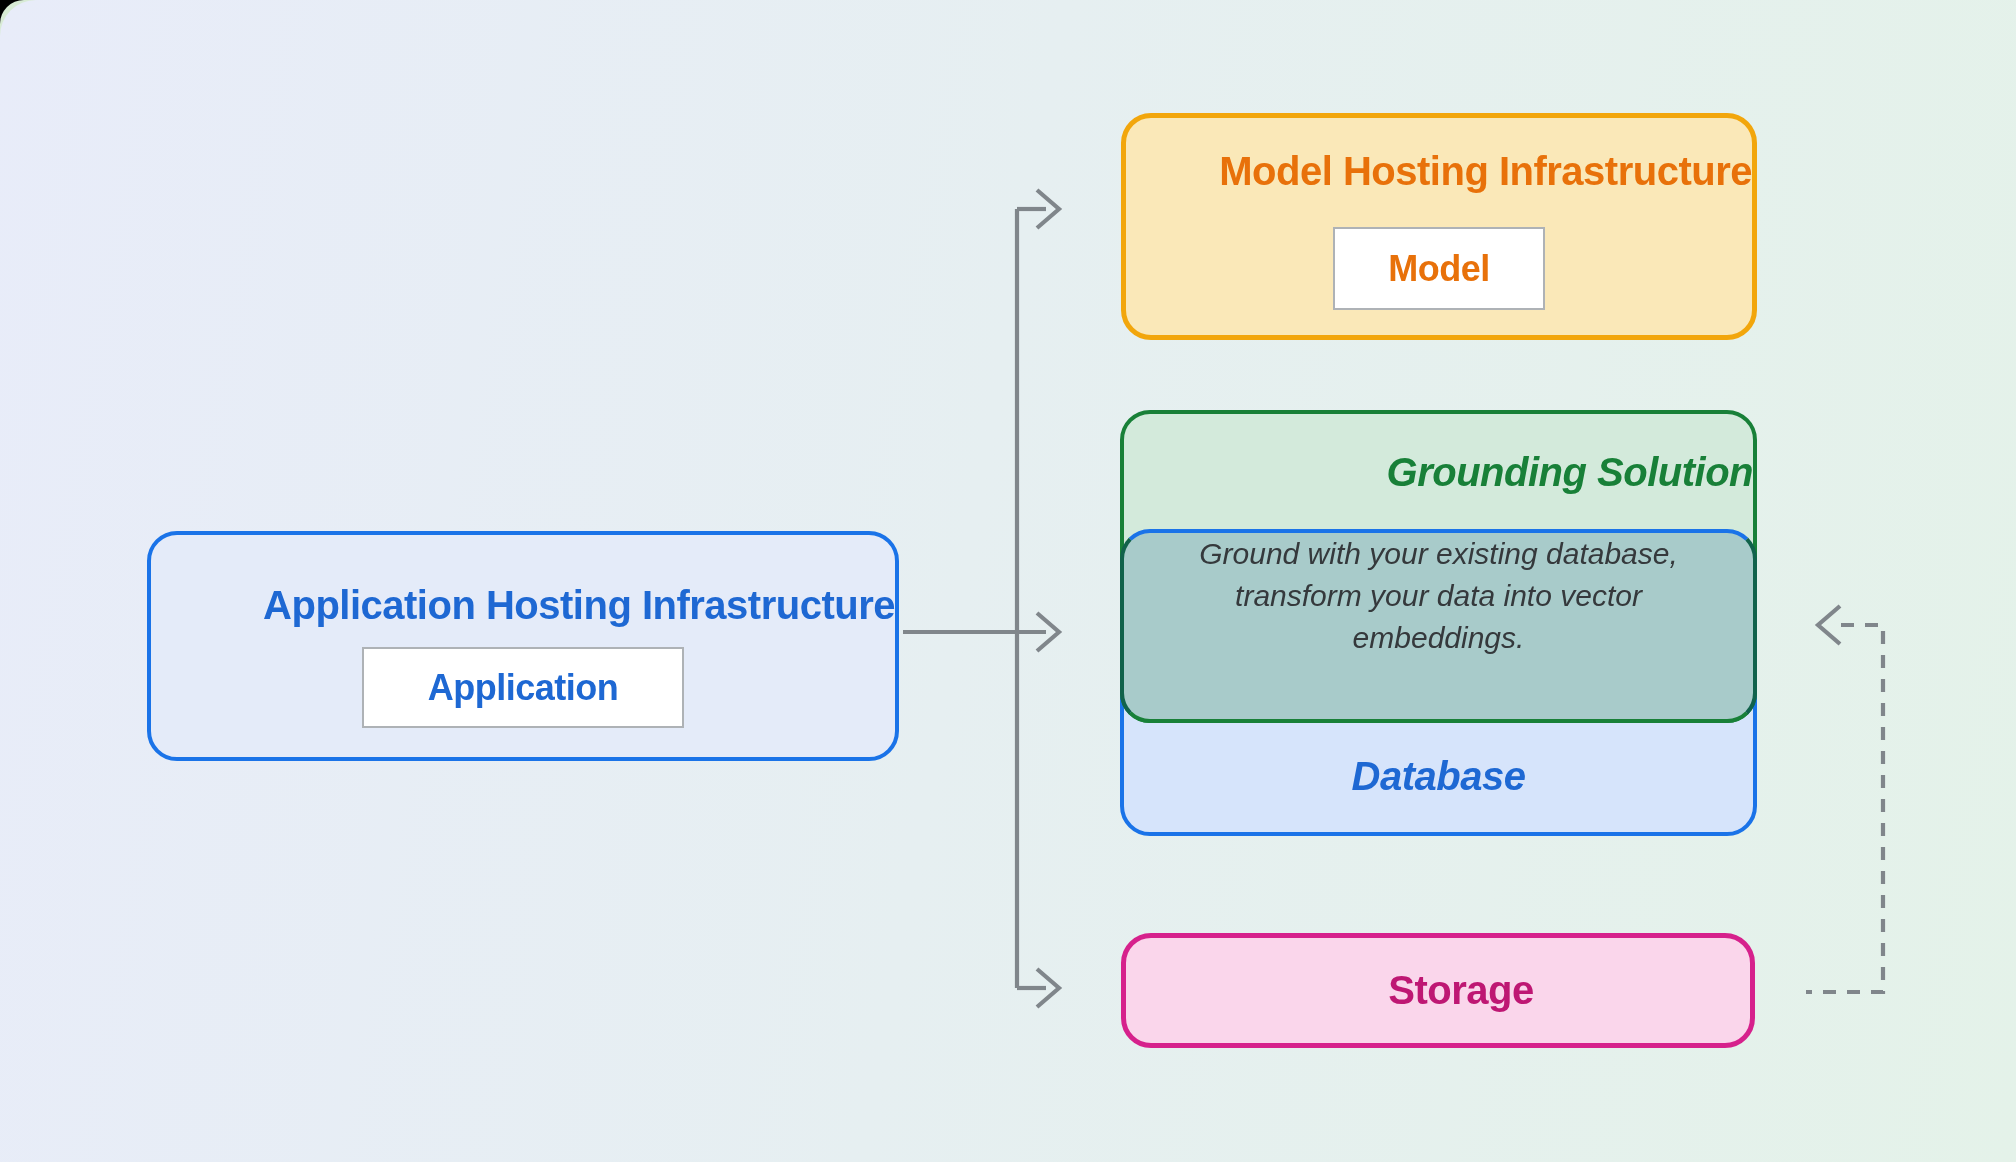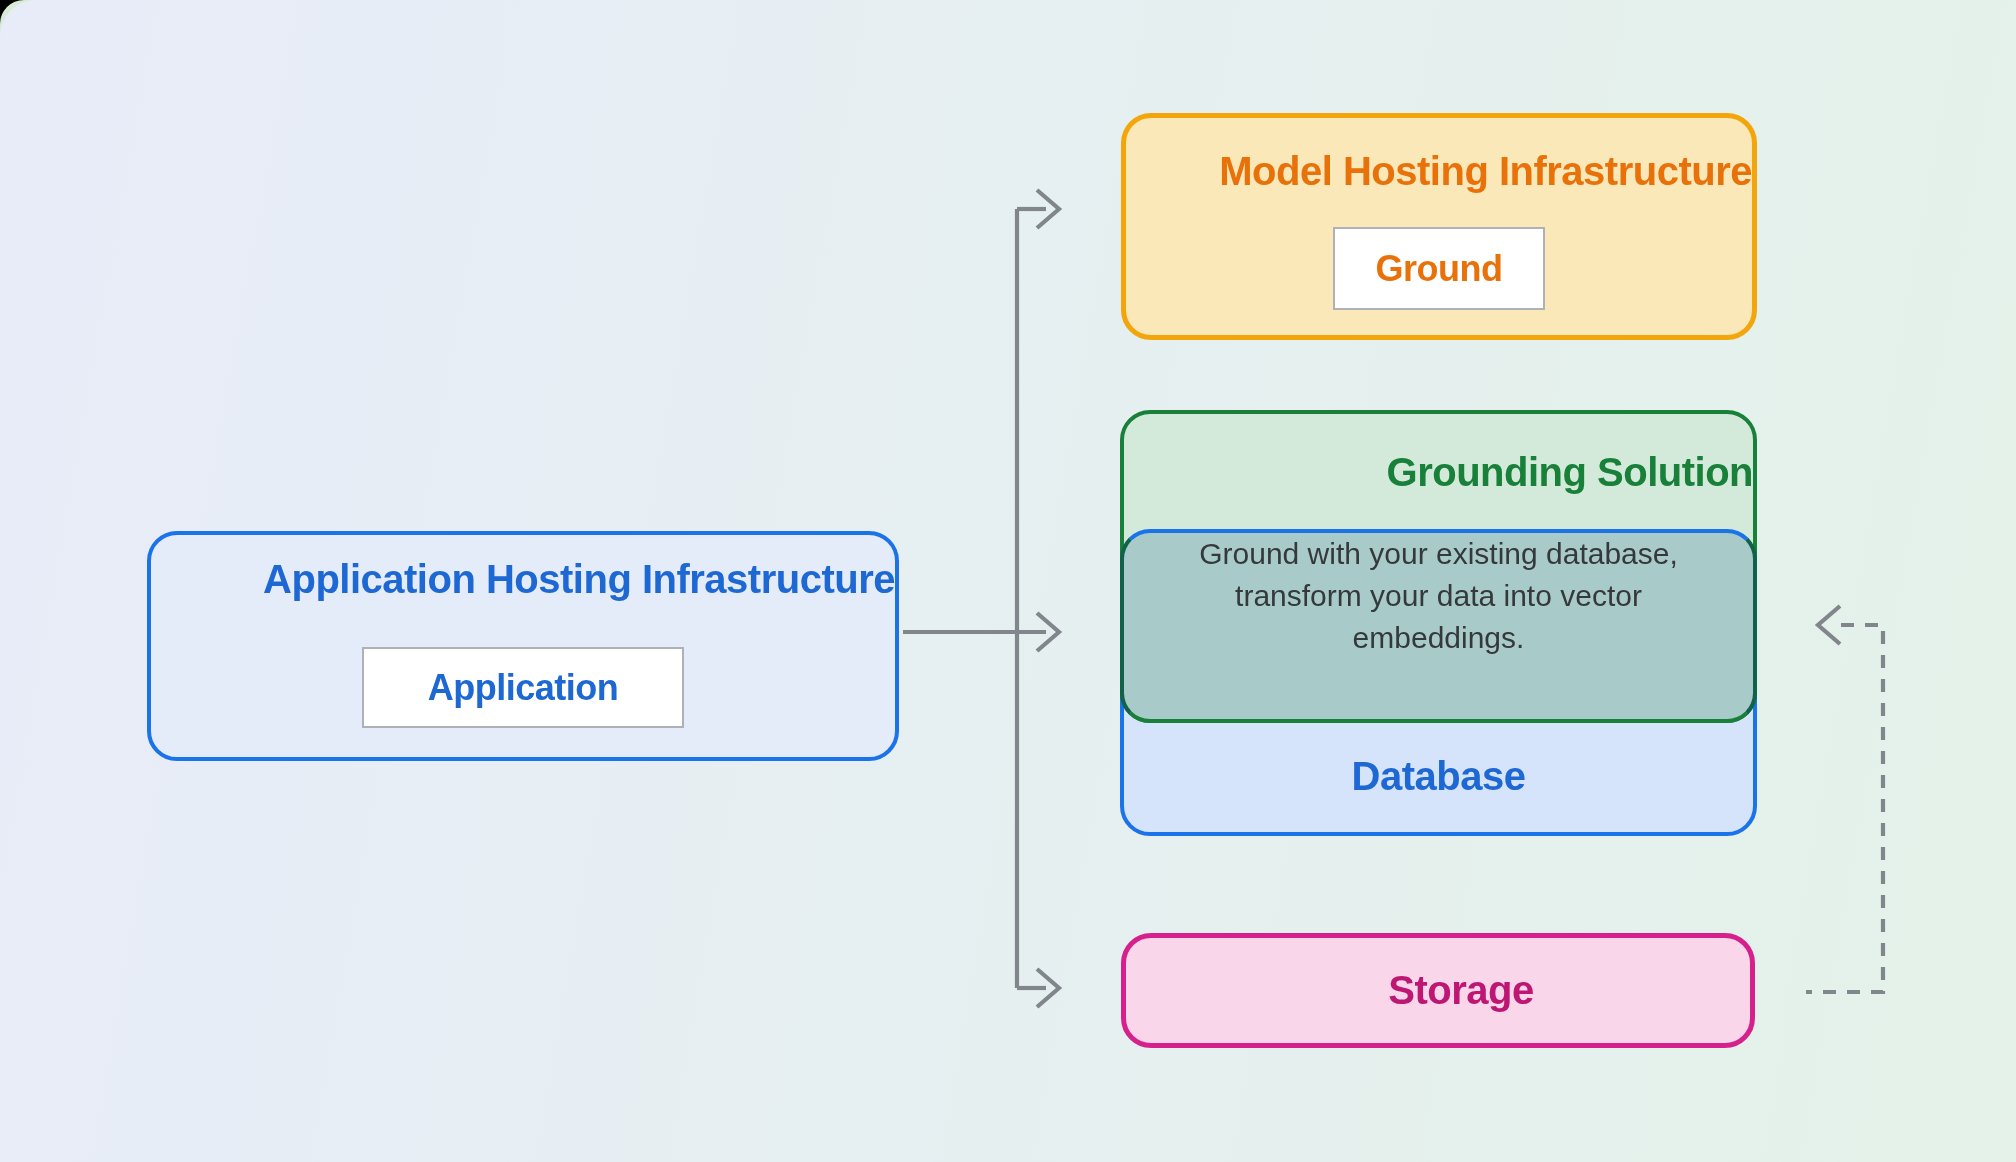--- a/index.html
+++ b/index.html
@@ -20,29 +20,29 @@
   .corner-wedge{position:absolute;inset:0;background:var(--corner-wedge);border-top-left-radius:24px;}
   .surface{position:absolute;inset:0;border-top-left-radius:36px;
     background:linear-gradient(100deg,var(--background-left) 0%,var(--background-mid) 48%,var(--background-right) 100%);}
   .node{position:absolute;}
   .node-title{font-weight:bold;font-size:40px;letter-spacing:-0.5px;text-align:right;white-space:nowrap;}
   .chip{position:absolute;left:50%;transform:translateX(-50%);background:#fff;border:2px solid var(--chip-border);
     display:flex;align-items:center;justify-content:center;font-weight:bold;font-size:36px;letter-spacing:-0.5px;}
   
   .app-box{left:147px;top:531px;width:752px;height:230px;background:var(--app-fill);
     border:4px solid var(--app-accent);border-radius:30px;}
-  .app-box .node-title{margin-top:22px;color:var(--app-text);}
+  .app-box .node-title{margin-top:48px;color:var(--app-text);}
   .app-box .chip{top:112px;width:322px;height:81px;color:var(--app-text);}
   
   .model-box{left:1121px;top:113px;width:636px;height:227px;background:var(--model-fill);
     border:5px solid var(--model-accent);border-radius:30px;}
   .model-box .node-title{margin-top:31px;color:var(--model-text);}
   .model-box .chip{top:109px;width:212px;height:83px;color:var(--model-text);}
   
-  .grounding-group{left:1120px;top:410px;width:637px;height:522px;}
+  .grounding-group{left:1120px;top:410px;width:637px;height:522px;font-style:italic;}
   .green-box{position:absolute;left:0;top:0;width:637px;height:313px;background:var(--grounding-fill);
     border:4px solid var(--grounding-accent);border-radius:30px;}
   .green-box .node-title{margin-top:36px;color:var(--grounding-text);}
   .blue-box{position:absolute;left:0;top:119px;width:637px;height:307px;background:var(--database-fill);
     border:4px solid var(--database-accent);border-radius:30px;}
   .database-label{position:absolute;left:0;top:313px;width:637px;height:107px;
     display:flex;align-items:center;justify-content:center;color:var(--database-text);}
   .overlap-box{position:absolute;left:0;top:119px;width:637px;height:194px;background:var(--overlap-fill);
     border:4px solid var(--overlap-side);border-top-color:var(--database-accent);border-bottom-color:var(--grounding-accent);
     border-radius:30px;display:flex;align-items:flex-start;justify-content:center;}
@@ -63,21 +63,21 @@
   <div class="corner-wedge"></div>
   <div class="surface">
 
     <div class="node app-box">
       <div class="node-title">Application Hosting Infrastructure</div>
       <div class="chip">Application</div>
     </div>
 
     <div class="node model-box">
       <div class="node-title">Model Hosting Infrastructure</div>
-      <div class="chip">Ground</div>
+      <div class="chip">Model</div>
     </div>
 
     <div class="node grounding-group">
       <div class="blue-box"></div>
       <div class="green-box">
         <div class="node-title">Grounding Solution</div>
       </div>
       <div class="overlap-box">
         <div class="description">Ground with your existing database, transform your data into vector embeddings.</div>
       </div>

